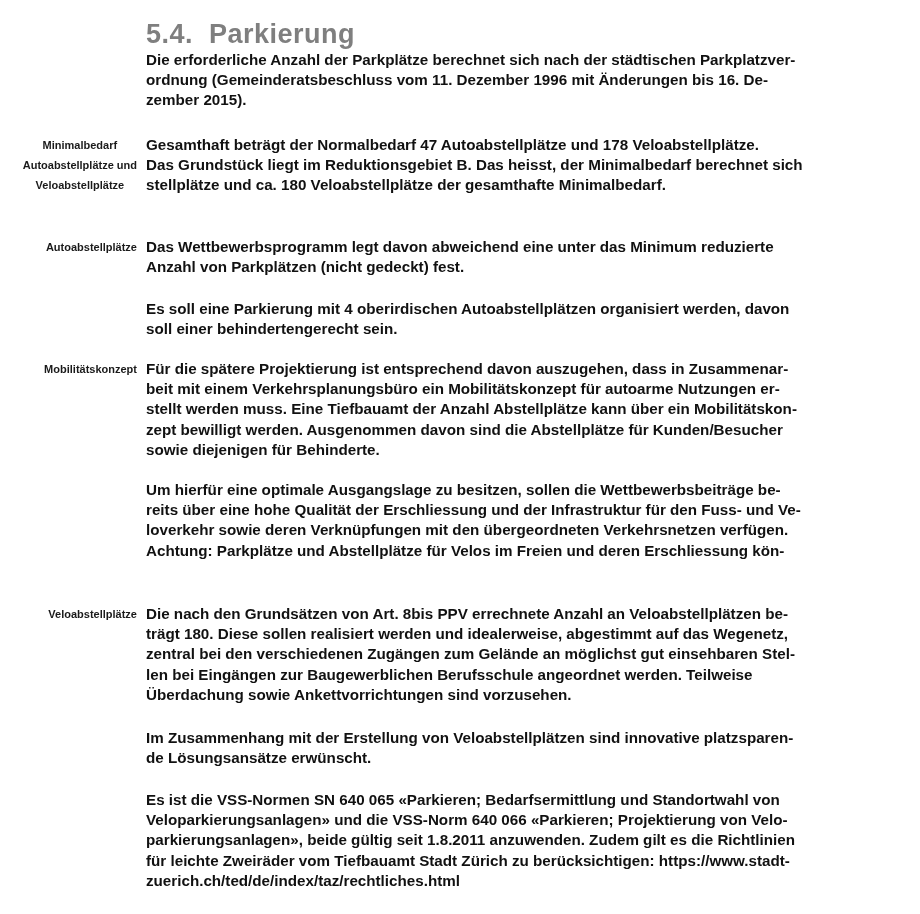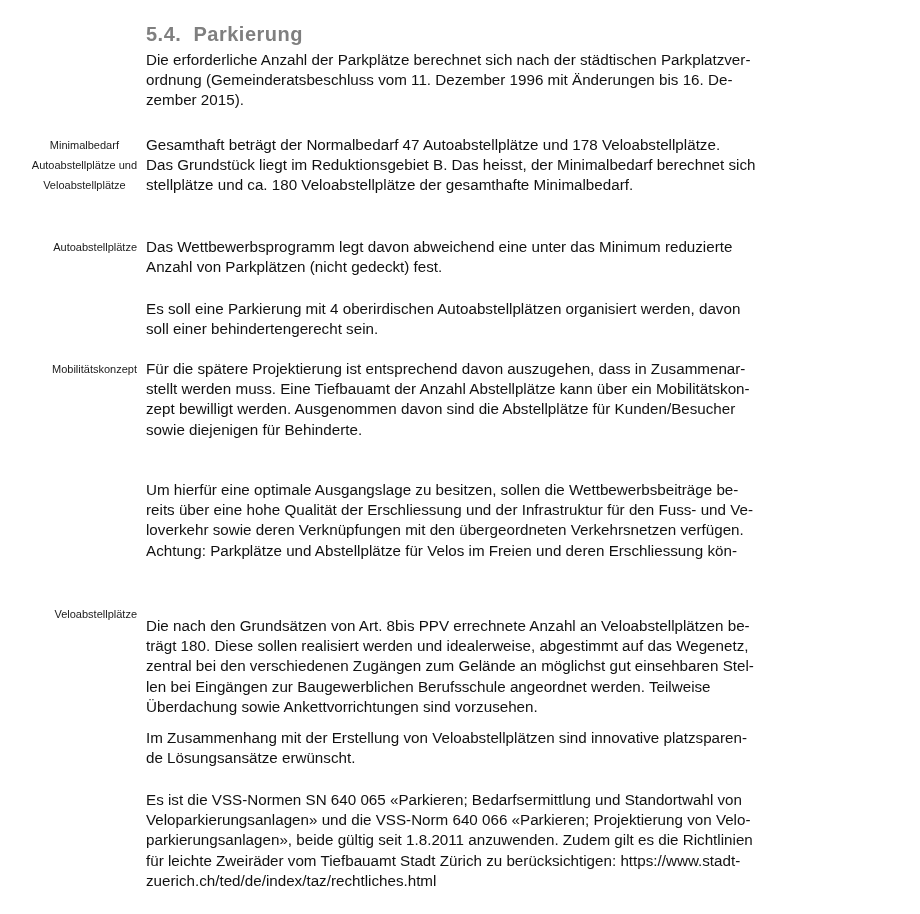--- a/index.html
+++ b/index.html
@@ -1,26 +1,26 @@
 <!DOCTYPE html>
 <html><head>
 <meta charset="utf-8">
 <style>
   html, body { margin: 0; padding: 0; background: #ffffff; }
   body { width: 920px; height: 914px; position: relative; overflow: hidden;
          font-family: "Liberation Sans", sans-serif; color: #1a1a1a; }
   .page { position: absolute; left: 0; top: 0; width: 920px; }
-  .heading { position: absolute; left: 146px; top: 18px; font-size: 20px; font-weight: bold;
+  .heading { position: absolute; left: 146px; top: 18px; font-size: 27px; font-weight: bold;
              color: #7f7f7f; letter-spacing: 0.5px; line-height: 32px; white-space: pre; }
   .block { position: absolute; left: 0; width: 920px; }
   .margin-label { position: absolute; right: 783px; text-align: center; font-size: 11px;
                   color: #1a1a1a; line-height: 20px; white-space: nowrap; }
   .body-text { position: absolute; left: 146px; width: 740px; font-size: 15.2px;
                line-height: 20.2px; color: #111; }
-  .line { display: block; white-space: nowrap; }
+  .line { display: block; white-space: nowrap; font-weight: bold; }
 </style>
 </head>
 <body>
 
 <div class="page">
   <div class="heading">5.4.  Parkierung</div>
 
   <div class="block" style="top:50px">
     <div class="body-text" style="top:0">
       <span class="line">Die erforderliche Anzahl der Parkplätze berechnet sich nach der städtischen Parkplatzver-</span>
@@ -58,40 +58,41 @@
       <span class="line">soll einer behindertengerecht sein.</span>
     </div>
   </div>
 
   <div class="block" style="top:359px">
     <div class="margin-label" style="top:0">
       <span class="line">Mobilitätskonzept</span>
     </div>
     <div class="body-text" style="top:0">
       <span class="line">Für die spätere Projektierung ist entsprechend davon auszugehen, dass in Zusammenar-</span>
+      <span class="line">beit mit einem Verkehrsplanungsbüro ein Mobilitätskonzept für autoarme Nutzungen er-</span>
       <span class="line">stellt werden muss. Eine Tiefbauamt der Anzahl Abstellplätze kann über ein Mobilitätskon-</span>
       <span class="line">zept bewilligt werden. Ausgenommen davon sind die Abstellplätze für Kunden/Besucher</span>
       <span class="line">sowie diejenigen für Behinderte.</span>
     </div>
   </div>
 
   <div class="block" style="top:480px">
     <div class="body-text" style="top:0">
       <span class="line">Um hierfür eine optimale Ausgangslage zu besitzen, sollen die Wettbewerbsbeiträge be-</span>
       <span class="line">reits über eine hohe Qualität der Erschliessung und der Infrastruktur für den Fuss- und Ve-</span>
       <span class="line">loverkehr sowie deren Verknüpfungen mit den übergeordneten Verkehrsnetzen verfügen.</span>
       <span class="line">Achtung: Parkplätze und Abstellplätze für Velos im Freien und deren Erschliessung kön-</span>
     </div>
   </div>
 
   <div class="block" style="top:604px">
     <div class="margin-label" style="top:0">
       <span class="line">Veloabstellplätze</span>
     </div>
-    <div class="body-text" style="top:12px">
+    <div class="body-text" style="top:0">
       <span class="line">Die nach den Grundsätzen von Art. 8bis PPV errechnete Anzahl an Veloabstellplätzen be-</span>
       <span class="line">trägt 180. Diese sollen realisiert werden und idealerweise, abgestimmt auf das Wegenetz,</span>
       <span class="line">zentral bei den verschiedenen Zugängen zum Gelände an möglichst gut einsehbaren Stel-</span>
       <span class="line">len bei Eingängen zur Baugewerblichen Berufsschule angeordnet werden. Teilweise</span>
       <span class="line">Überdachung sowie Ankettvorrichtungen sind vorzusehen.</span>
     </div>
   </div>
 
   <div class="block" style="top:728px">
     <div class="body-text" style="top:0">

